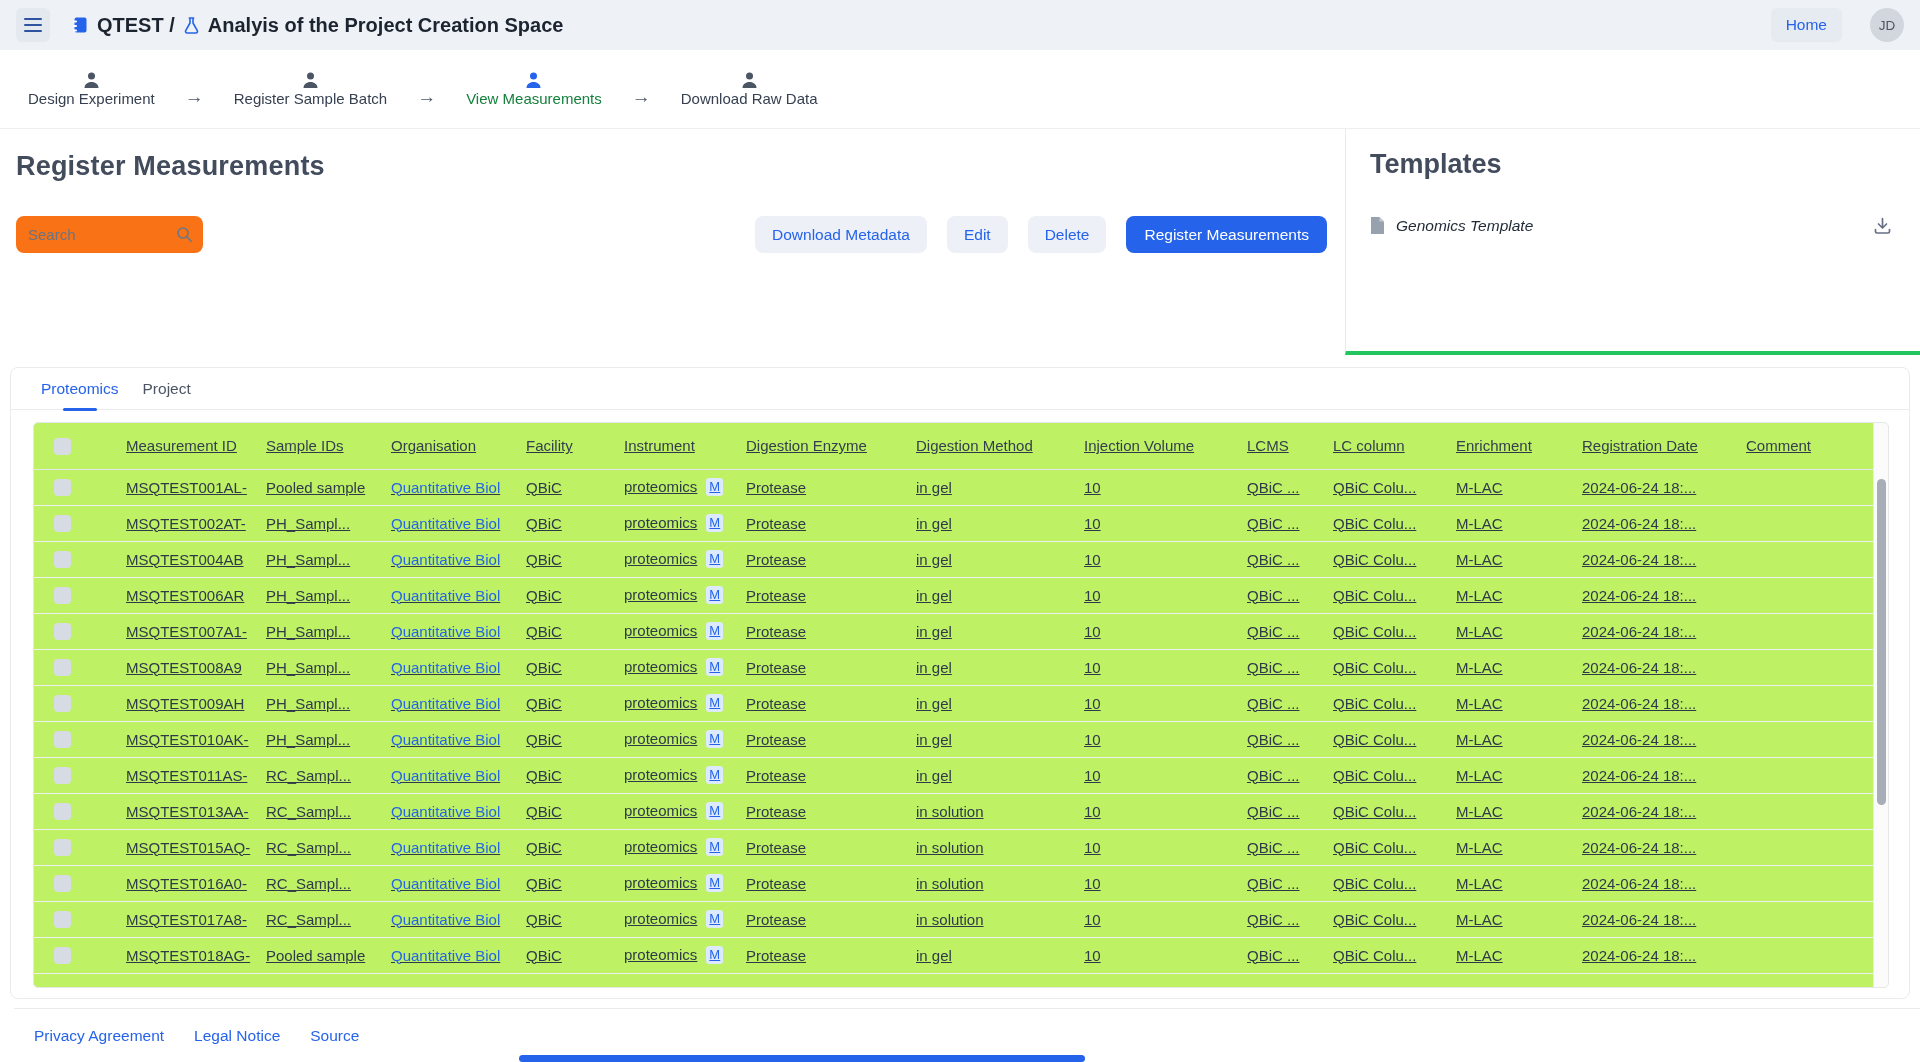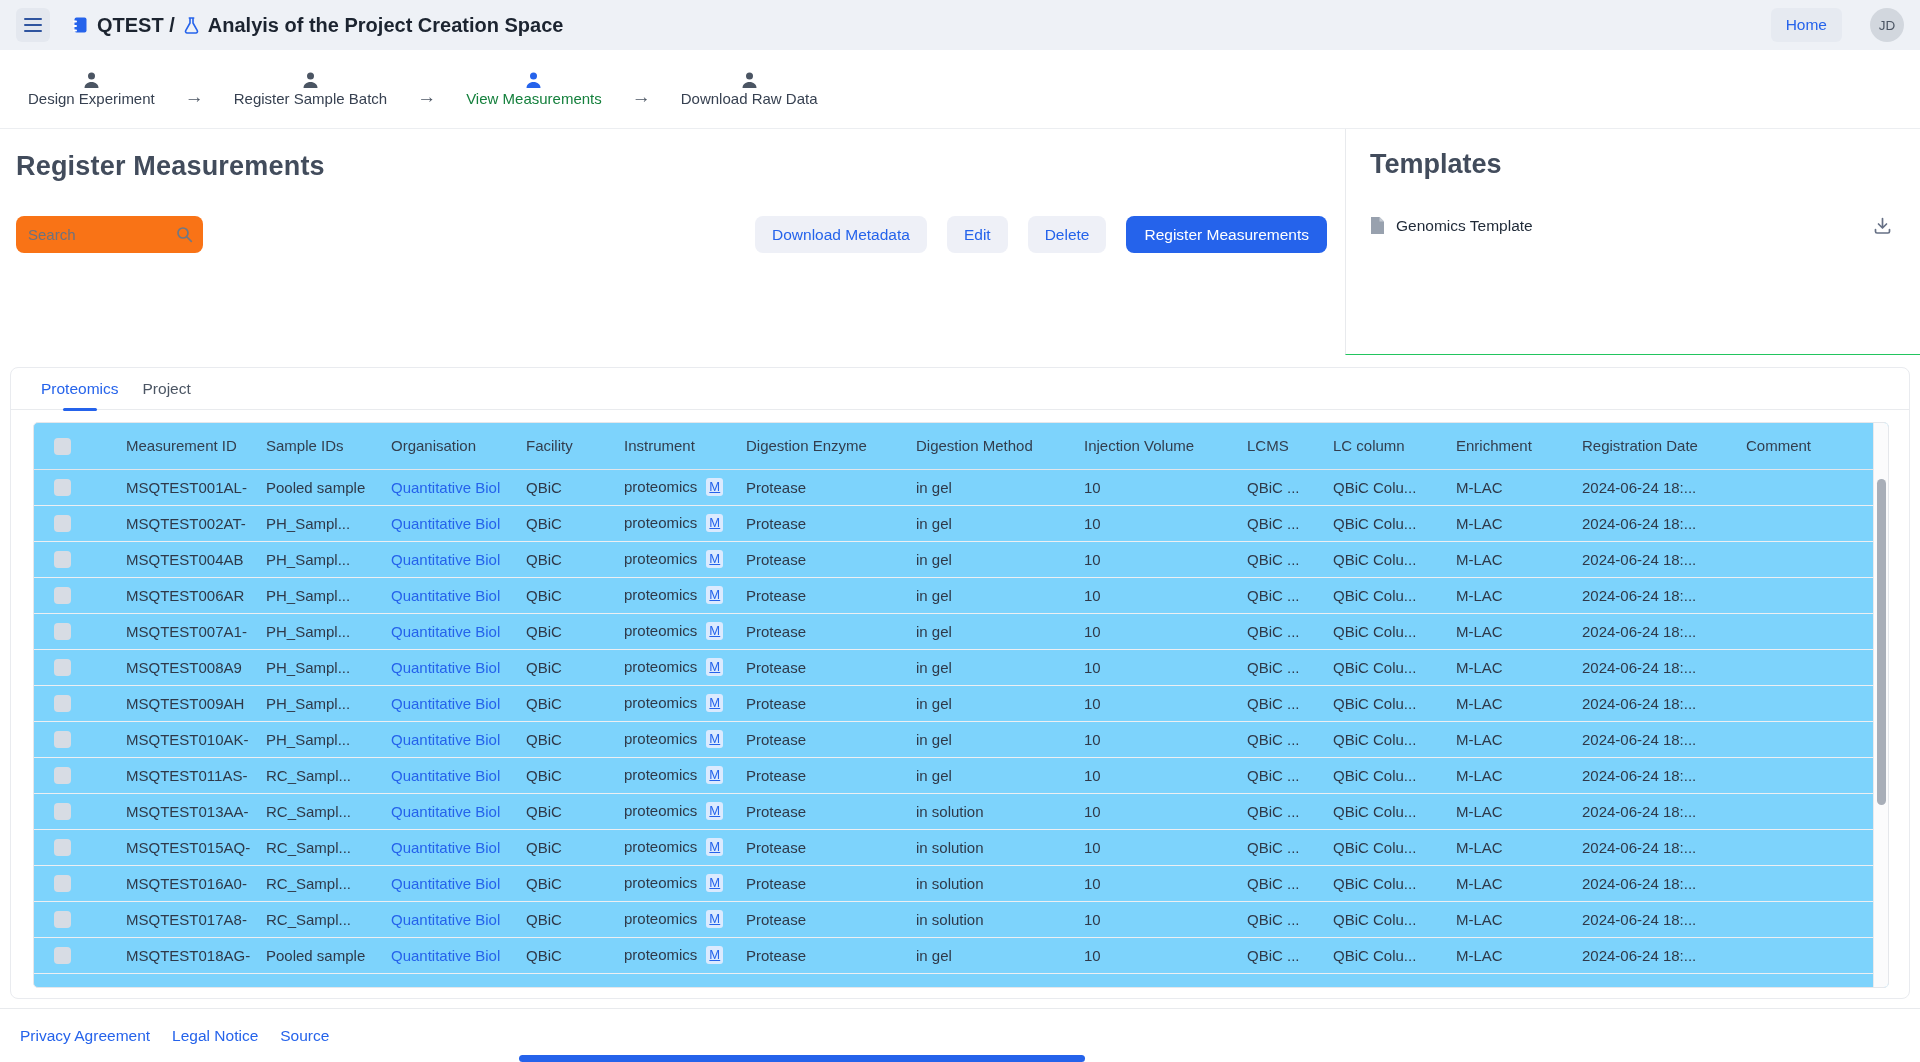--- a/index.html
+++ b/index.html
@@ -79,26 +79,26 @@
     height:37px; padding:0 18px; cursor:pointer; white-space:nowrap;
   }
   .selection-note {
     display:inline-block; margin-top:20px; background:#eef0f4;
     border-radius:8px; font-size:15.5px; color:#2d3748;
     padding:9px 18px;
   }
 
   
   .templates {
-    flex:1; border-left:1px solid #e8eaed; border-bottom:1px solid #22c55e;
+    flex:1; border-left:1px solid #e8eaed; border-bottom:4px solid #22c55e;
     padding:12px 26px 0 24px;
   }
   .templates h2 { font-size:27px; font-weight:700; color:#424c5c; margin-top:8px; }
   .tpl-list { margin-top:24px; display:flex; flex-direction:column; }
-  .tpl-row { display:flex; align-items:center; height:43px; }
+  .tpl-row { display:flex; align-items:center; height:43px;font-style:italic; }
   .tpl-row .file-ic { width:15px; height:19px; margin-right:11px; flex:0 0 auto; }
   .tpl-row .tpl-label { font-size:15.5px; color:#1f2937; }
   .tpl-dl { margin-left:auto; background:none; border:none; cursor:pointer; padding:2px; display:flex; }
   .tpl-dl svg { width:19px; height:19px; }
 
   
   .card {
     margin:12px 10px 0 10px;
     border:1px solid #e9ebef; border-radius:8px;
     height:632px; background:#fff; overflow:hidden;
@@ -107,21 +107,21 @@
   .tab { font-size:15.5px; font-weight:500; color:#4b5563; cursor:pointer; position:relative; padding-bottom:12px; }
   .tab.active { color:#2563eb; }
   .tab.active::after {
     content:""; position:absolute; left:50%; transform:translateX(-50%);
     bottom:-2px; width:34px; height:3px; background:#2563eb; border-radius:2px;
   }
 
   .table-wrap {
     margin:12px 20px 0 22px; height:566px;
     border:1px solid #e5e7eb; border-radius:5px;
-    position:relative; overflow:hidden; background:#7dd3fc;
+    position:relative; overflow:hidden; background:#bef264;text-decoration:underline;
   }
   table { border-collapse:collapse; table-layout:fixed; width:1842px; }
   thead th {
     font-size:15px; font-weight:500; color:#333e4e; text-align:left;
     height:46px; padding:0 6px 0 2px; border-bottom:1px solid #e3e6ea;
     white-space:nowrap; overflow:hidden;
   }
   tbody td {
     font-size:15px; color:#2f3949; height:36px; padding:0 6px 0 2px;
     border-bottom:1px solid #edeff2; white-space:nowrap; overflow:hidden;
@@ -141,23 +141,23 @@
     position:absolute; top:0; right:0; bottom:0; width:15px;
     background:#fbfbfc; border-left:1px solid #e8eaed;
   }
   .vscroll-thumb {
     position:absolute; left:3px; top:56px; width:9px; height:326px;
     background:#a8aeb8; border-radius:5px; cursor:grab;
   }
 
   
   .footer {
-    position:absolute; left:0; right:0; bottom:0; height:54px;
+    position:absolute; left:14px; right:0; bottom:0; height:54px;
     border-top:1px solid #e8eaed; background:#fff;
-    display:flex; align-items:center; gap:22px; padding:0 0 0 20px;
+    display:flex; align-items:center; gap:30px; padding:0 0 0 20px;
   }
   .footer a { color:#2563eb; font-size:15.5px; text-decoration:none; cursor:pointer; }
   .hscroll-thumb {
     position:absolute; bottom:0; left:519px; width:566px; height:7px;
     background:#2563eb; border-radius:4px; cursor:grab; z-index:5;
   }
 </style>
 </head>
 <body>
 

